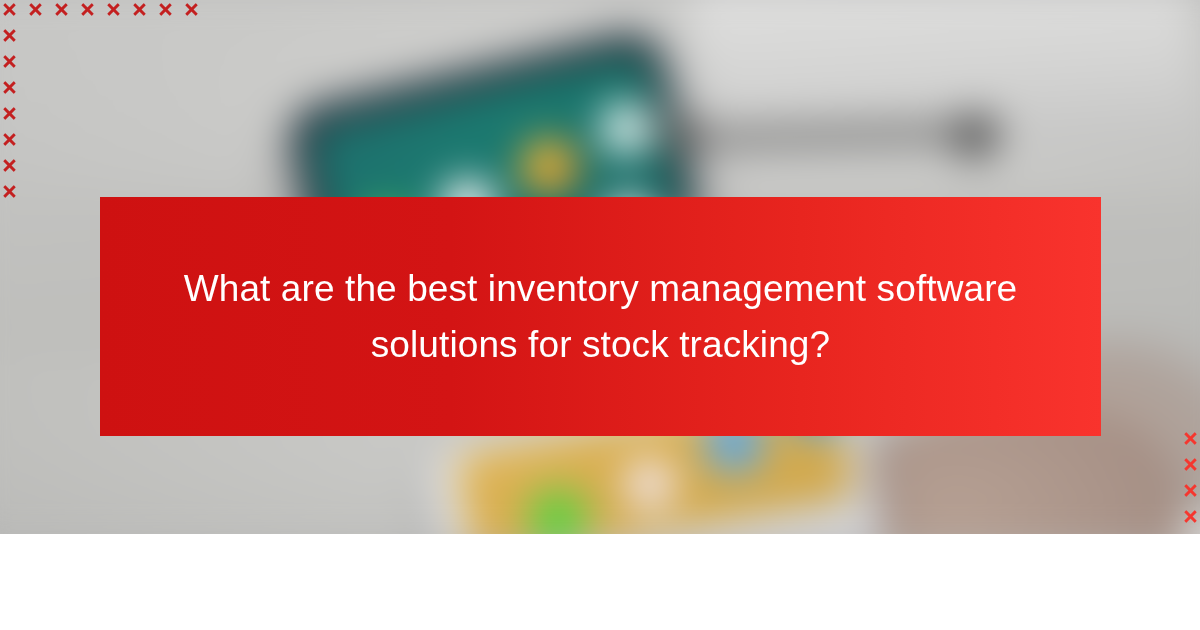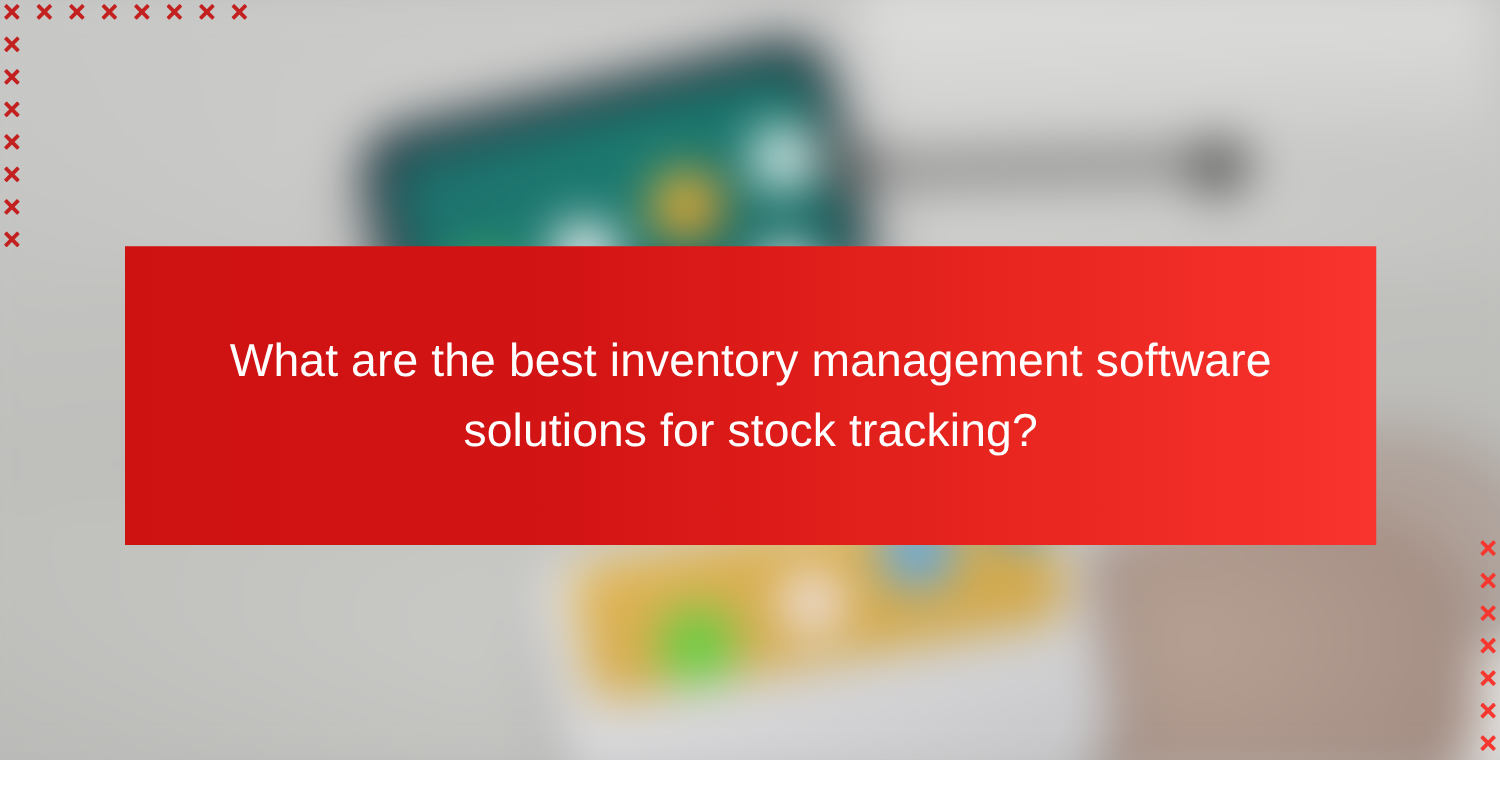--- a/index.html
+++ b/index.html
@@ -3,21 +3,21 @@
 <meta charset="utf-8">
 <style>
   html, body {
     margin: 0;
     padding: 0;
     background: #ffffff;
   }
   #canvas {
     position: relative;
     width: 1200px;
-    height: 608px;
+    height: 534px;
     overflow: hidden;
     background: #b5b5b5;
     font-family: "Liberation Sans", sans-serif;
   }
 
   
   #photo {
     position: absolute;
     inset: 0;
     overflow: hidden;

